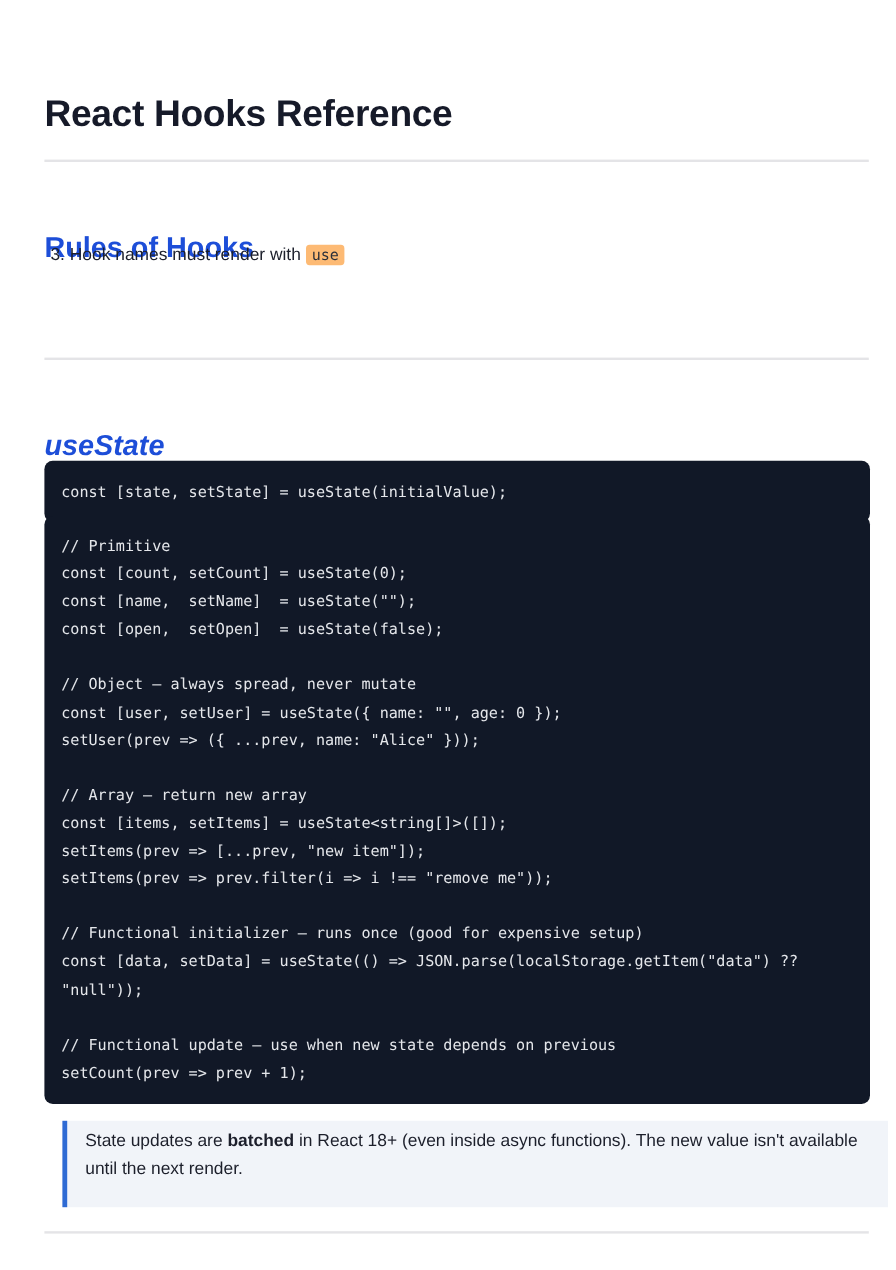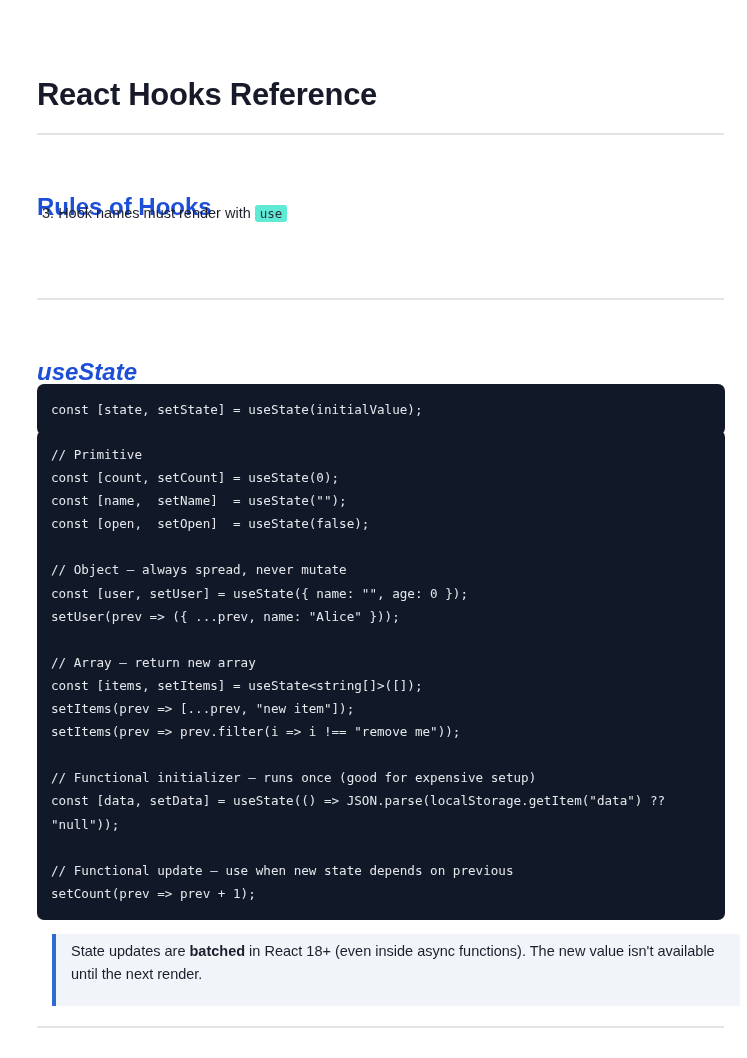--- a/index.html
+++ b/index.html
@@ -48,21 +48,21 @@
       list-style: none;
       font-size: 14.5px;
       line-height: 26.5px;
       color: #1c1f2b;
     }
     ol.rules li { white-space: nowrap; }
     ol.rules b { font-weight: 700; color: #141824; }
     code.inline {
       font-family: "DejaVu Sans Mono", "Liberation Mono", monospace;
       font-size: 12.5px;
-      background: #5eead4;
+      background: #fdba74;
       padding: 1px 5px;
       border-radius: 3px;
       color: #2b2f3a;
     }
     pre.code {
       position: absolute;
       left: 37px;
       width: 688px;
       background: #111827;
       border-radius: 7px;

